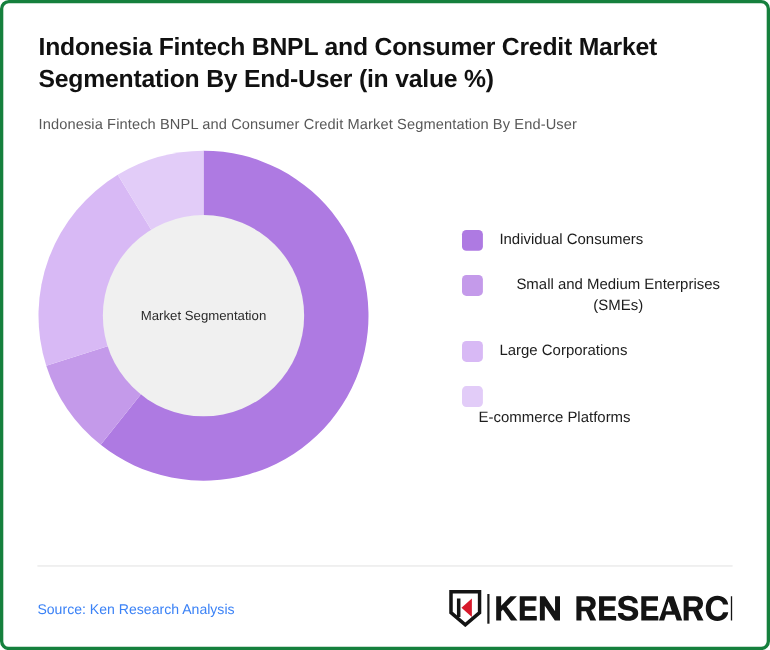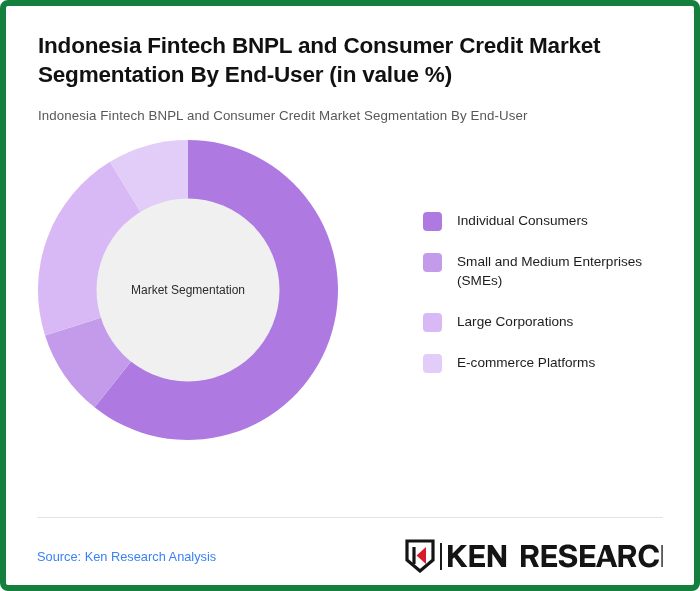--- a/index.html
+++ b/index.html
@@ -12,21 +12,21 @@
     font-family: "Liberation Sans", sans-serif;
     -webkit-font-smoothing: antialiased;
   }
 
   .card {
     position: relative;
     width: 700px;
     height: 591px;
     box-sizing: border-box;
     background: #ffffff;
-    border: 6px solid #15803d;
+    border: 3px solid #15803d;
     border-radius: 8px;
     overflow: hidden;
   }
 
   
   .header {
     padding: 26px 32px 0 32px;
   }
   .chart-title {
     font-size: 22.5px;
@@ -80,27 +80,28 @@
     color: #2b2b2b;
     pointer-events: none;
   }
 
   
   .legend {
     position: absolute;
     left: 417px;
     top: 72px;
     width: 250px;
+    text-align: center;
   }
   .legend-item {
     display: flex;
     align-items: flex-start;
     margin-bottom: 21px;
   }
-  .legend-item:last-child { margin-bottom: 0; }
+  .legend-item:last-child { margin-bottom: 0; flex-direction: column; }
   .legend-swatch {
     width: 19px;
     height: 19px;
     border-radius: 4px;
     flex: 0 0 auto;
     margin-top: 1px;
   }
   .legend-label {
     margin-left: 15px;
     font-size: 13.6px;

